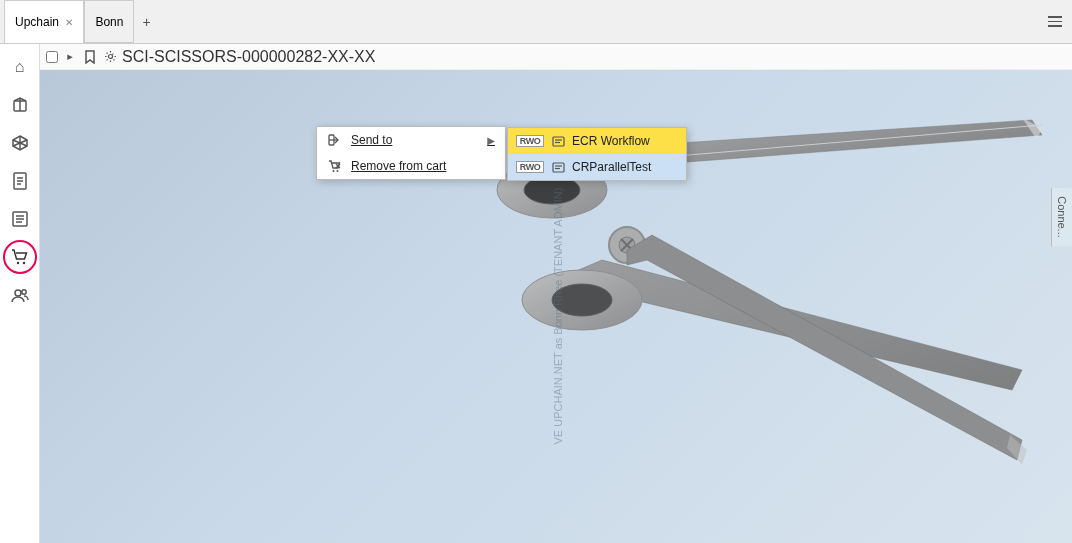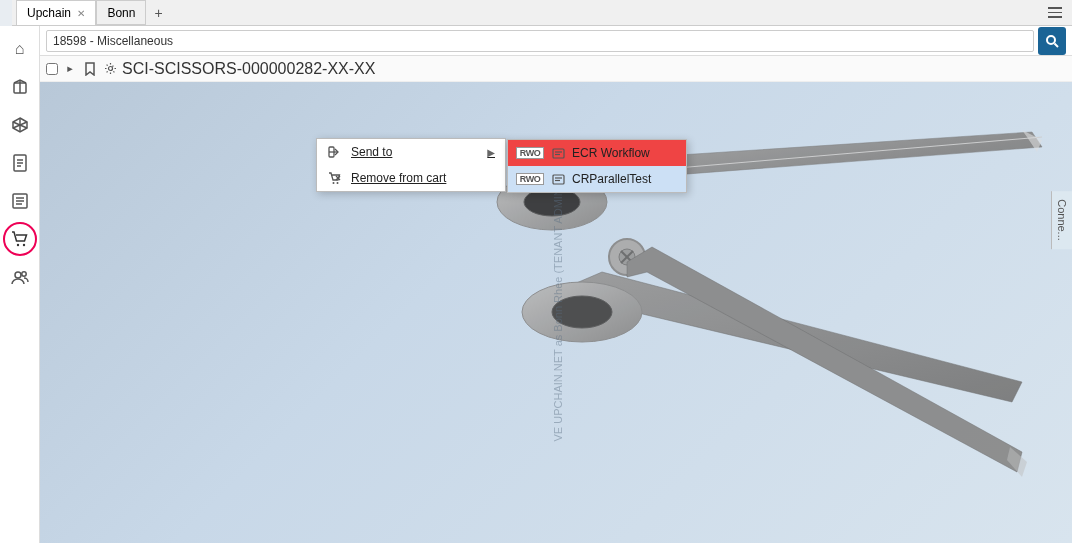--- a/index.html
+++ b/index.html
@@ -1,21 +1,21 @@
 <!DOCTYPE html>
 <html><head>
   <meta charset="utf-8">
   <style>
     * { margin: 0; padding: 0; box-sizing: border-box; }
     body { width: 1072px; height: 543px; overflow: hidden; font-family: 'Segoe UI', Arial, sans-serif; font-size: 12px; background: #e8edf2; }
 
     
     .tab-bar {
       display: flex; align-items: center; background: #f0f0f0; border-bottom: 1px solid #ccc;
-      height: 26px; padding: 0 4px; margin-left: 12px;
+      height: 44px; padding: 0 4px;
     }
     .tab {
       display: flex; align-items: center; padding: 0 10px; height: 100%;
       background: #fff; border: 1px solid #ccc; border-bottom: none; font-size: 12px;
       gap: 6px; cursor: pointer;
     }
     .tab-x { font-size: 10px; color: #888; cursor: pointer; }
     .tab-plus { padding: 0 8px; background: none; border: none; font-size: 14px; color: #555; cursor: pointer; }
     .hamburger-btn { margin-left: auto; width: 26px; height: 26px; display: flex; flex-direction: column; justify-content: center; align-items: center; gap: 3px; cursor: pointer; }
     .hamburger-line { width: 14px; height: 1.5px; background: #555; }
@@ -82,21 +82,21 @@
     }
     .menu-item {
       display: flex; align-items: center; padding: 5px 10px; gap: 8px; cursor: pointer;
       font-size: 12px; color: #222; position: relative; text-decoration: underline;
     }
     .menu-item-icon { width: 16px; height: 16px; display: flex; align-items: center; justify-content: center; flex-shrink: 0; }
     .menu-arrow { margin-left: auto; color: #666; font-size: 10px; }
 
     
     .submenu {
-      position: absolute; left: 190px; top: 0; background: #ef4444;
+      position: absolute; left: 190px; top: 0; background: #fde047;
       border: 1px solid #bbb; box-shadow: 2px 2px 8px rgba(0,0,0,0.2); z-index: 101;
       min-width: 180px;
     }
     .submenu-item {
       display: flex; align-items: center; padding: 5px 8px; gap: 6px; cursor: pointer;
       font-size: 12px; color: #222;
     }
     .submenu-item:hover, .submenu-item.selected { background: #cce0f5; }
     .rwo-badge {
       background: #fff; border: 1px solid #999; font-size: 9px; color: #555;
@@ -185,29 +185,20 @@
         <circle cx="7" cy="7" r="3"></circle>
         <path d="M1 16c0-3 3-5 6-5s6 2 6 5"></path>
         <circle cx="13" cy="6" r="2.2"></circle>
         <path d="M13 10c2 0 4 1.5 4 4"></path>
       </svg>
     </div>
   </div>
 
   <div class="content-area">
 
-    <div class="top-bar">
-      <input class="breadcrumb-input" type="text" value="18598 - Miscellaneous" style="">
-      <button class="search-btn">
-        <svg width="14" height="14" viewBox="0 0 14 14" fill="none" stroke="#fff" stroke-width="2">
-          <circle cx="6" cy="6" r="4"></circle>
-          <line x1="9.5" y1="9.5" x2="13" y2="13"></line>
-        </svg>
-      </button>
-    </div>
 
     <div class="file-tree-header">
       <input type="checkbox" style="width: 12px; height: 12px;">
       <span class="tree-icon">▸</span>
       <span class="tree-icon">
         <svg width="12" height="14" viewBox="0 0 12 14" fill="none" stroke="#555" stroke-width="1.5">
           <path d="M2 1h8v12l-4-3-4 3z"></path>
         </svg>
       </span>
       <span class="tree-icon">

